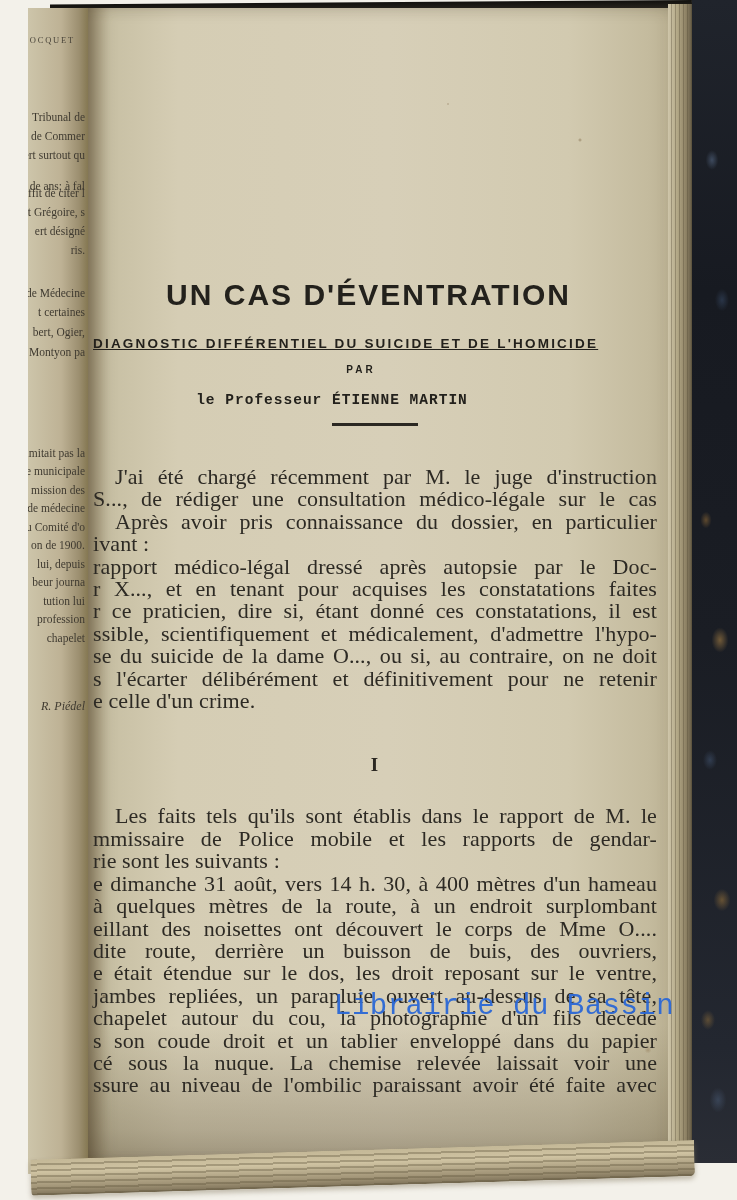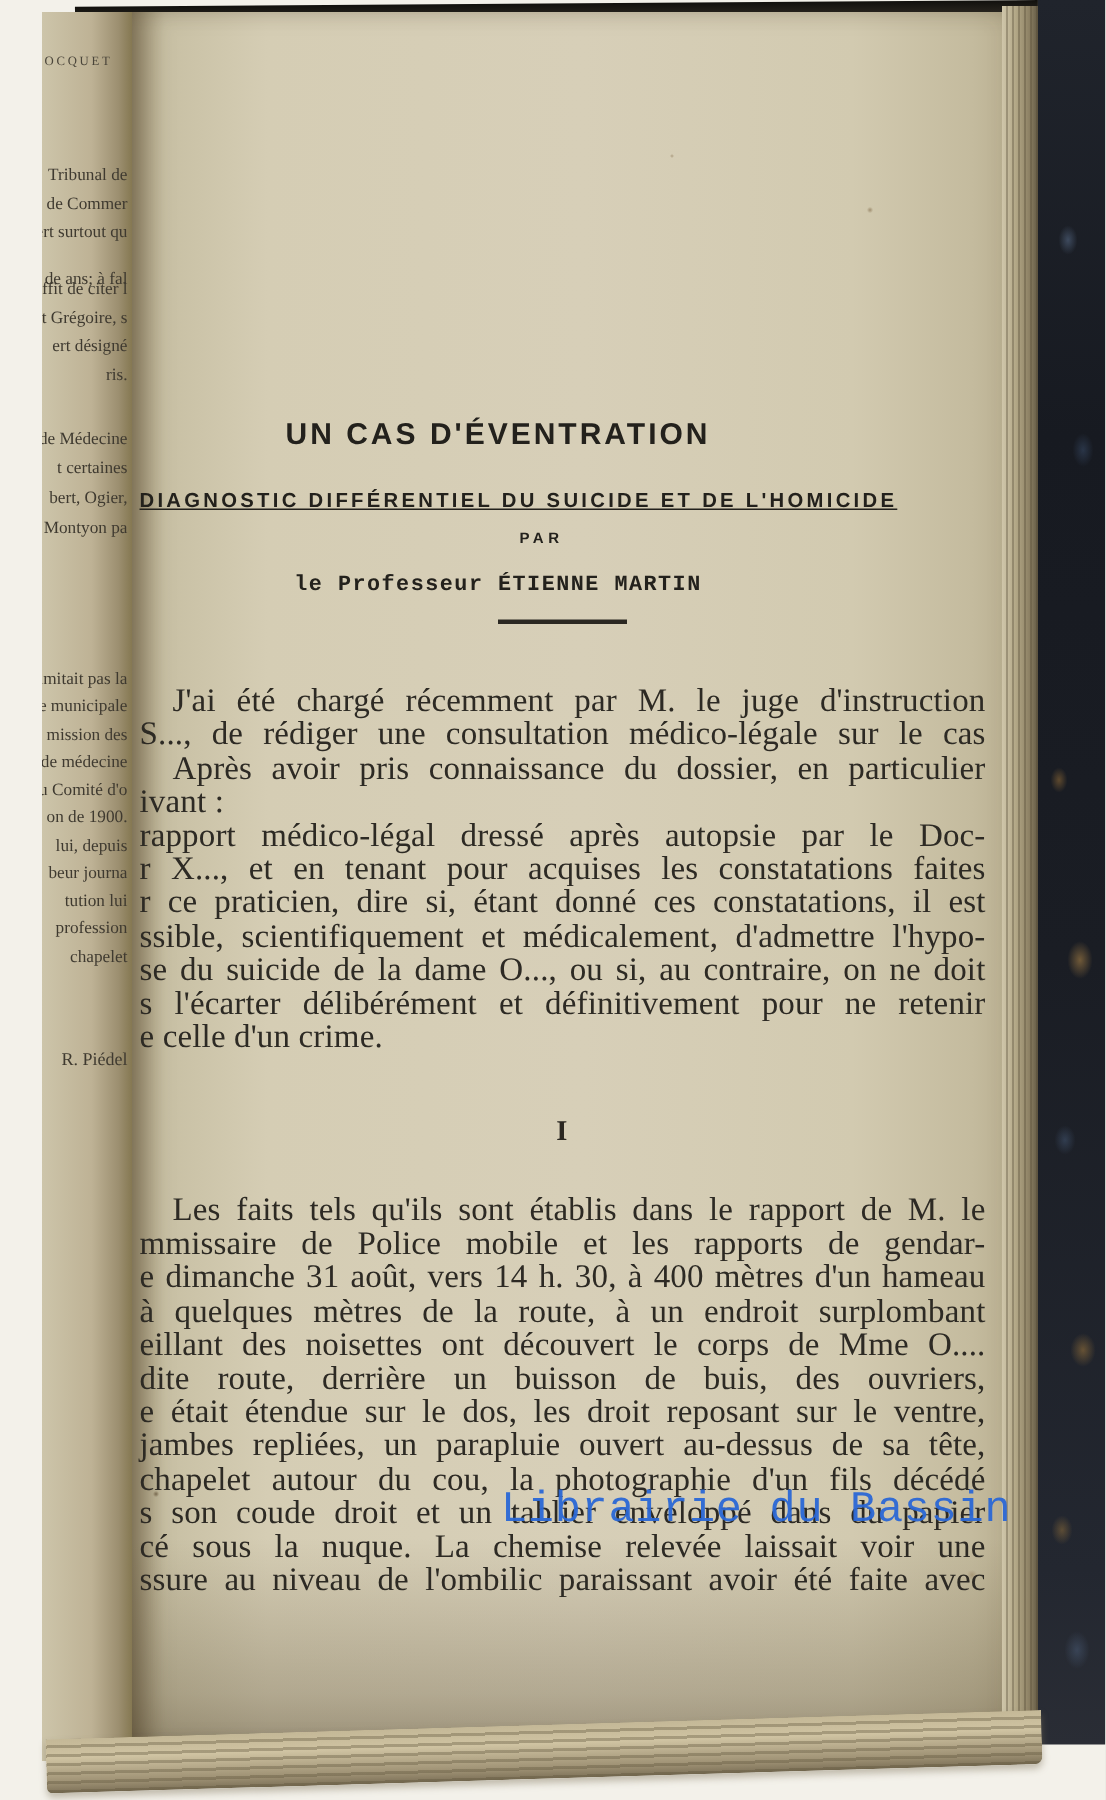--- a/index.html
+++ b/index.html
@@ -17,38 +17,38 @@
   
   .left-strip {
     position:absolute; left:28px; top:8px; width:60px; height:1166px; overflow:hidden;
     background:linear-gradient(90deg,#cdc5aa 0%,#beb295 55%,#9c8f70 85%,#857852 100%);
   }
   .frag {
     position:absolute; right:3px; white-space:nowrap;
     font-size:11.5px; line-height:1; color:#3f3a30;
   }
   .frag.header { font-size:8.5px; letter-spacing:1.8px; right:13px; color:#4a453a; }
-  .frag.signature { font-size:12px; }
+  .frag.signature { font-style:italic; font-size:12px; }
   
   .right-page {
     position:absolute; left:88px; top:8px; width:600px; height:1156px;
     background:
       radial-gradient(3px 3px at 492px 132px, rgba(110,85,50,0.5), transparent 70%),
       radial-gradient(2px 2px at 360px 96px, rgba(110,85,50,0.4), transparent 70%),
       radial-gradient(3px 3px at 16px 988px, rgba(80,60,35,0.6), transparent 70%),
       radial-gradient(5px 5px at 560px 1042px, rgba(130,100,60,0.35), transparent 70%),
       radial-gradient(6px 6px at 585px 1118px, rgba(140,110,70,0.4), transparent 70%),
       radial-gradient(4px 4px at 210px 1146px, rgba(120,95,60,0.35), transparent 70%),
       linear-gradient(180deg, rgba(0,0,0,0) 0%, rgba(0,0,0,0) 88%, rgba(85,72,48,0.28) 97%, rgba(85,72,48,0.45) 100%),
       linear-gradient(90deg,#b1a585 0px,#c8c0a4 22px,#d5cdb4 90px,#d7cfb8 300px,#d2cab0 480px,#c4bb9e 560px,#b4a98a 600px);
     box-shadow: inset 14px 0 20px -8px rgba(60,48,28,0.55), inset -18px 0 22px -12px rgba(70,58,35,0.35);
   }
   .page-content { position:absolute; left:5px; top:0; width:564px; color:#2d2a24; }
   .head-center { text-align:center; color:#23211c; font-family:"Liberation Sans", sans-serif; font-weight:bold; }
-  .title    { margin:272px 86px 0 0; font-size:20px; line-height:1; letter-spacing:2px; white-space:nowrap; }
+  .title    { margin:272px 86px 0 0; font-size:30px; line-height:1; letter-spacing:2px; white-space:nowrap;text-align:right; }
   .subtitle { margin:27px 86px 0 0; font-size:13.5px; line-height:1; letter-spacing:2.2px; white-space:nowrap;text-decoration:underline; }
   .byline   { margin:14px 28px 0 0; font-size:10px; line-height:1; letter-spacing:3px; }
   .author   { margin:18px 86px 0 0; font-size:14.5px; line-height:1; letter-spacing:1px; white-space:nowrap;font-family:Liberation Mono, monospace; }
   .rule     { width:86px; height:3px; background:#2b2822; margin:16px auto 0 auto; }
   .para { margin-top:40px; font-size:22px; line-height:22.4px; }
   .para.second { margin-top:28px; }
   .line { text-align:justify; text-align-last:justify; letter-spacing:0.1px; }
   .line.short { text-align:left; text-align-last:left; }
   .line.indent { padding-left:22px; }
   .section-num { margin-top:41px; text-align:center; font-size:19px; line-height:24px; font-weight:bold; letter-spacing:1px; color:#2b2822; }
@@ -146,20 +146,21 @@
         <div class="line">se du suicide de la dame O..., ou si, au contraire, on ne doit</div>
         <div class="line">s l'écarter délibérément et définitivement pour ne retenir</div>
         <div class="line short">e celle d'un crime.</div>
       </div>
 
       <div class="section-num">I</div>
 
       <div class="para second">
         <div class="line indent">Les faits tels qu'ils sont établis dans le rapport de M. le</div>
         <div class="line">mmissaire de Police mobile et les rapports de gendar-</div>
+        <div class="line short">rie sont les suivants :</div>
         <div class="line">e dimanche 31 août, vers 14 h. 30, à 400 mètres d'un hameau</div>
         <div class="line">à quelques mètres de la route, à un endroit surplombant</div>
         <div class="line">eillant des noisettes ont découvert le corps de Mme O....</div>
         <div class="line">dite route, derrière un buisson de buis, des ouvriers,</div>
         <div class="line">e était étendue sur le dos, les droit reposant sur le ventre,</div>
         <div class="line">jambes repliées, un parapluie ouvert au-dessus de sa tête,</div>
         <div class="line">chapelet autour du cou, la photographie d'un fils décédé</div>
         <div class="line">s son coude droit et un tablier enveloppé dans du papier</div>
         <div class="line">cé sous la nuque. La chemise relevée laissait voir une</div>
         <div class="line">ssure au niveau de l'ombilic paraissant avoir été faite avec</div>

